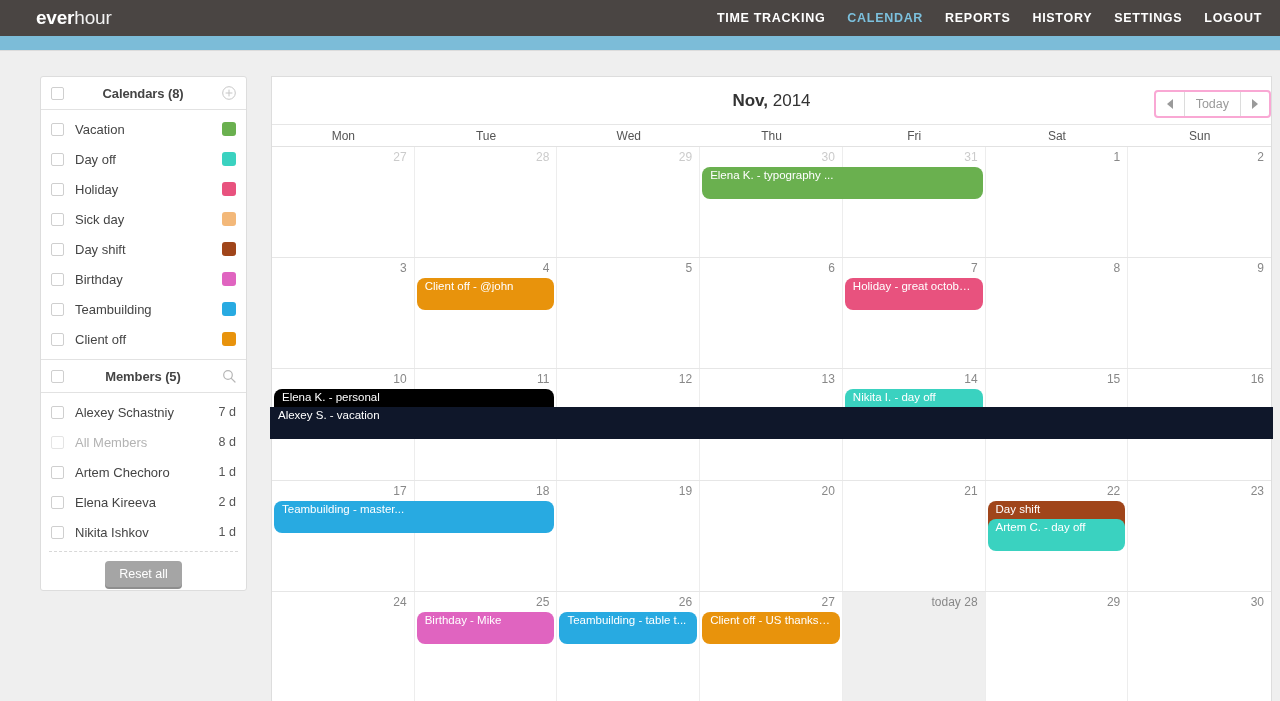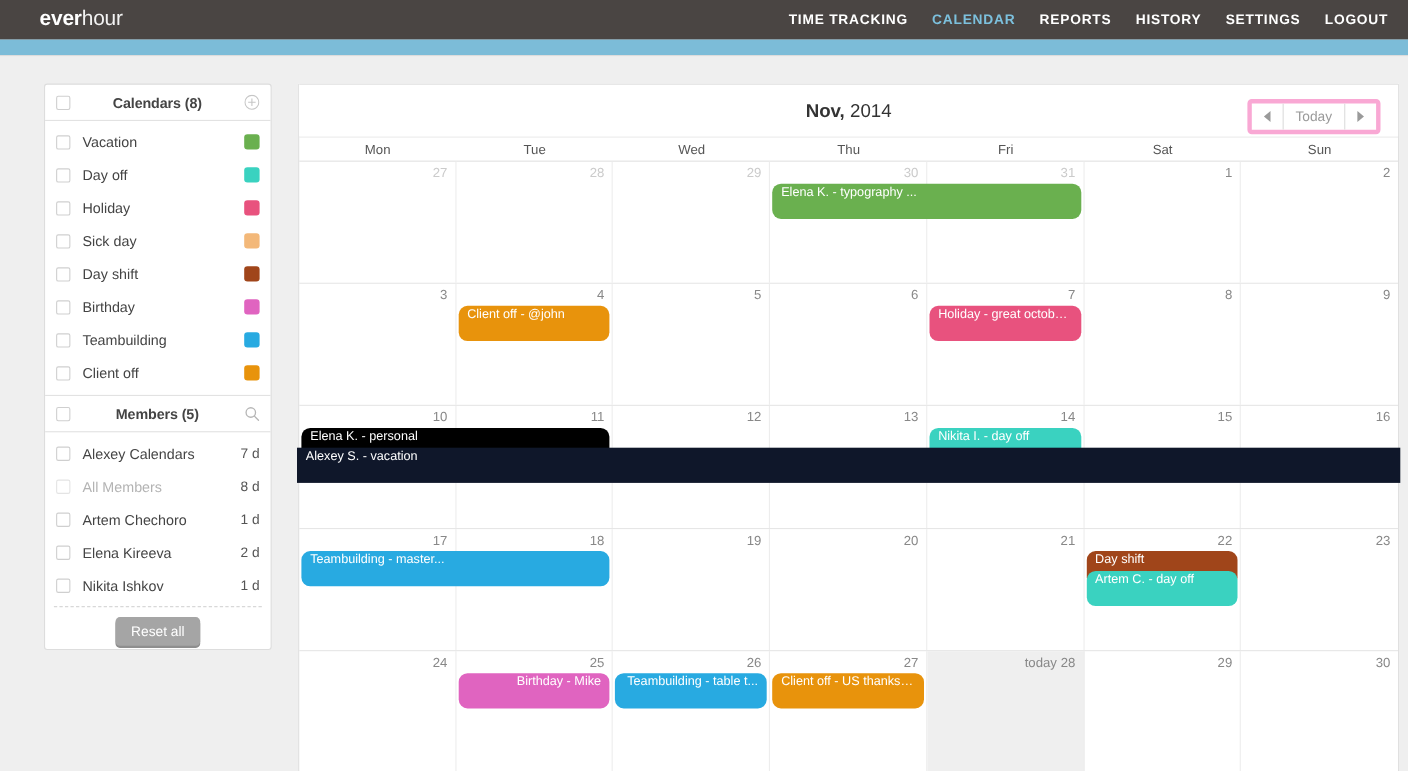--- a/index.html
+++ b/index.html
@@ -84,22 +84,22 @@
   }
   .cal-top {
     height: 48px; position: relative;
     display: flex; align-items: center; justify-content: center;
     background: #fff; border-top: 1px solid #ddd;
   }
   .cal-title { font-size: 17px; color: #333; }
   .cal-title b { font-weight: bold; }
   .cal-title span { font-weight: normal; }
   .navbtns {
-    position: absolute; right: 16px; top: 13px;
-    display: flex; border: 4px solid #f9a8d4; border-radius: 4px;
+    position: absolute; right: 0; top: 13px;
+    display: flex; border: 2px solid #f9a8d4; border-radius: 4px;
     overflow: hidden; background: #fff; text-align: center;
   }
   .navbtns > div {
     padding: 0 11px; height: 24px; display: flex;
     align-items: center; justify-content: center;
     font-size: 12.5px; color: #9a9a9a; cursor: pointer;
   }
   .navbtns > div + div { border-left: 1px solid #dcdcdc; }
   .arrow { width: 0; height: 0; }
   .arrow.l { border-top: 5px solid transparent; border-bottom: 5px solid transparent; border-right: 6px solid #9a9a9a; }
@@ -112,21 +112,21 @@
   }
   .dow div {
     display: flex; align-items: center; justify-content: center;
     font-size: 12px; color: #555;
   }
   .weeks { flex: 1; display: flex; flex-direction: column; }
   .week {
     flex: 1; position: relative;
     border-bottom: 1px solid #e6e6e6;
   }
-  .week:last-child { border-bottom: none; text-align: right; }
+  .week:last-child { border-bottom: none; }
   .cells {
     position: absolute; inset: 0;
     display: grid; grid-template-columns: repeat(7, 1fr);
   }
   .cell { border-right: 1px solid #ededed; position: relative; }
   .cell:last-child { border-right: none; }
   .cell.today { background: #efefef; }
   .datenum {
     position: absolute; top: 3px; right: 7px;
     font-size: 12px; color: #888;
@@ -229,21 +229,21 @@
         <svg viewBox="0 0 14 14" width="14" height="14">
           <circle cx="6" cy="6" r="4.3" fill="none" stroke="#b6b6b6" stroke-width="1.2"></circle>
           <path d="M9.3 9.3 L13 13" stroke="#b6b6b6" stroke-width="1.2" stroke-linecap="round"></path>
         </svg>
       </div>
     </div>
 
     <div class="list" id="mem-list">
         <div class="row">
           <div class="cbx"></div>
-          <div class="label">Alexey Calendars</div>
+          <div class="label">Alexey Schastniy</div>
           <div class="days">7 d</div>
         </div>
         <div class="row dim">
           <div class="cbx"></div>
           <div class="label">All Members</div>
           <div class="days">8 d</div>
         </div>
         <div class="row">
           <div class="cbx"></div>
           <div class="label">Artem Chechoro</div>

